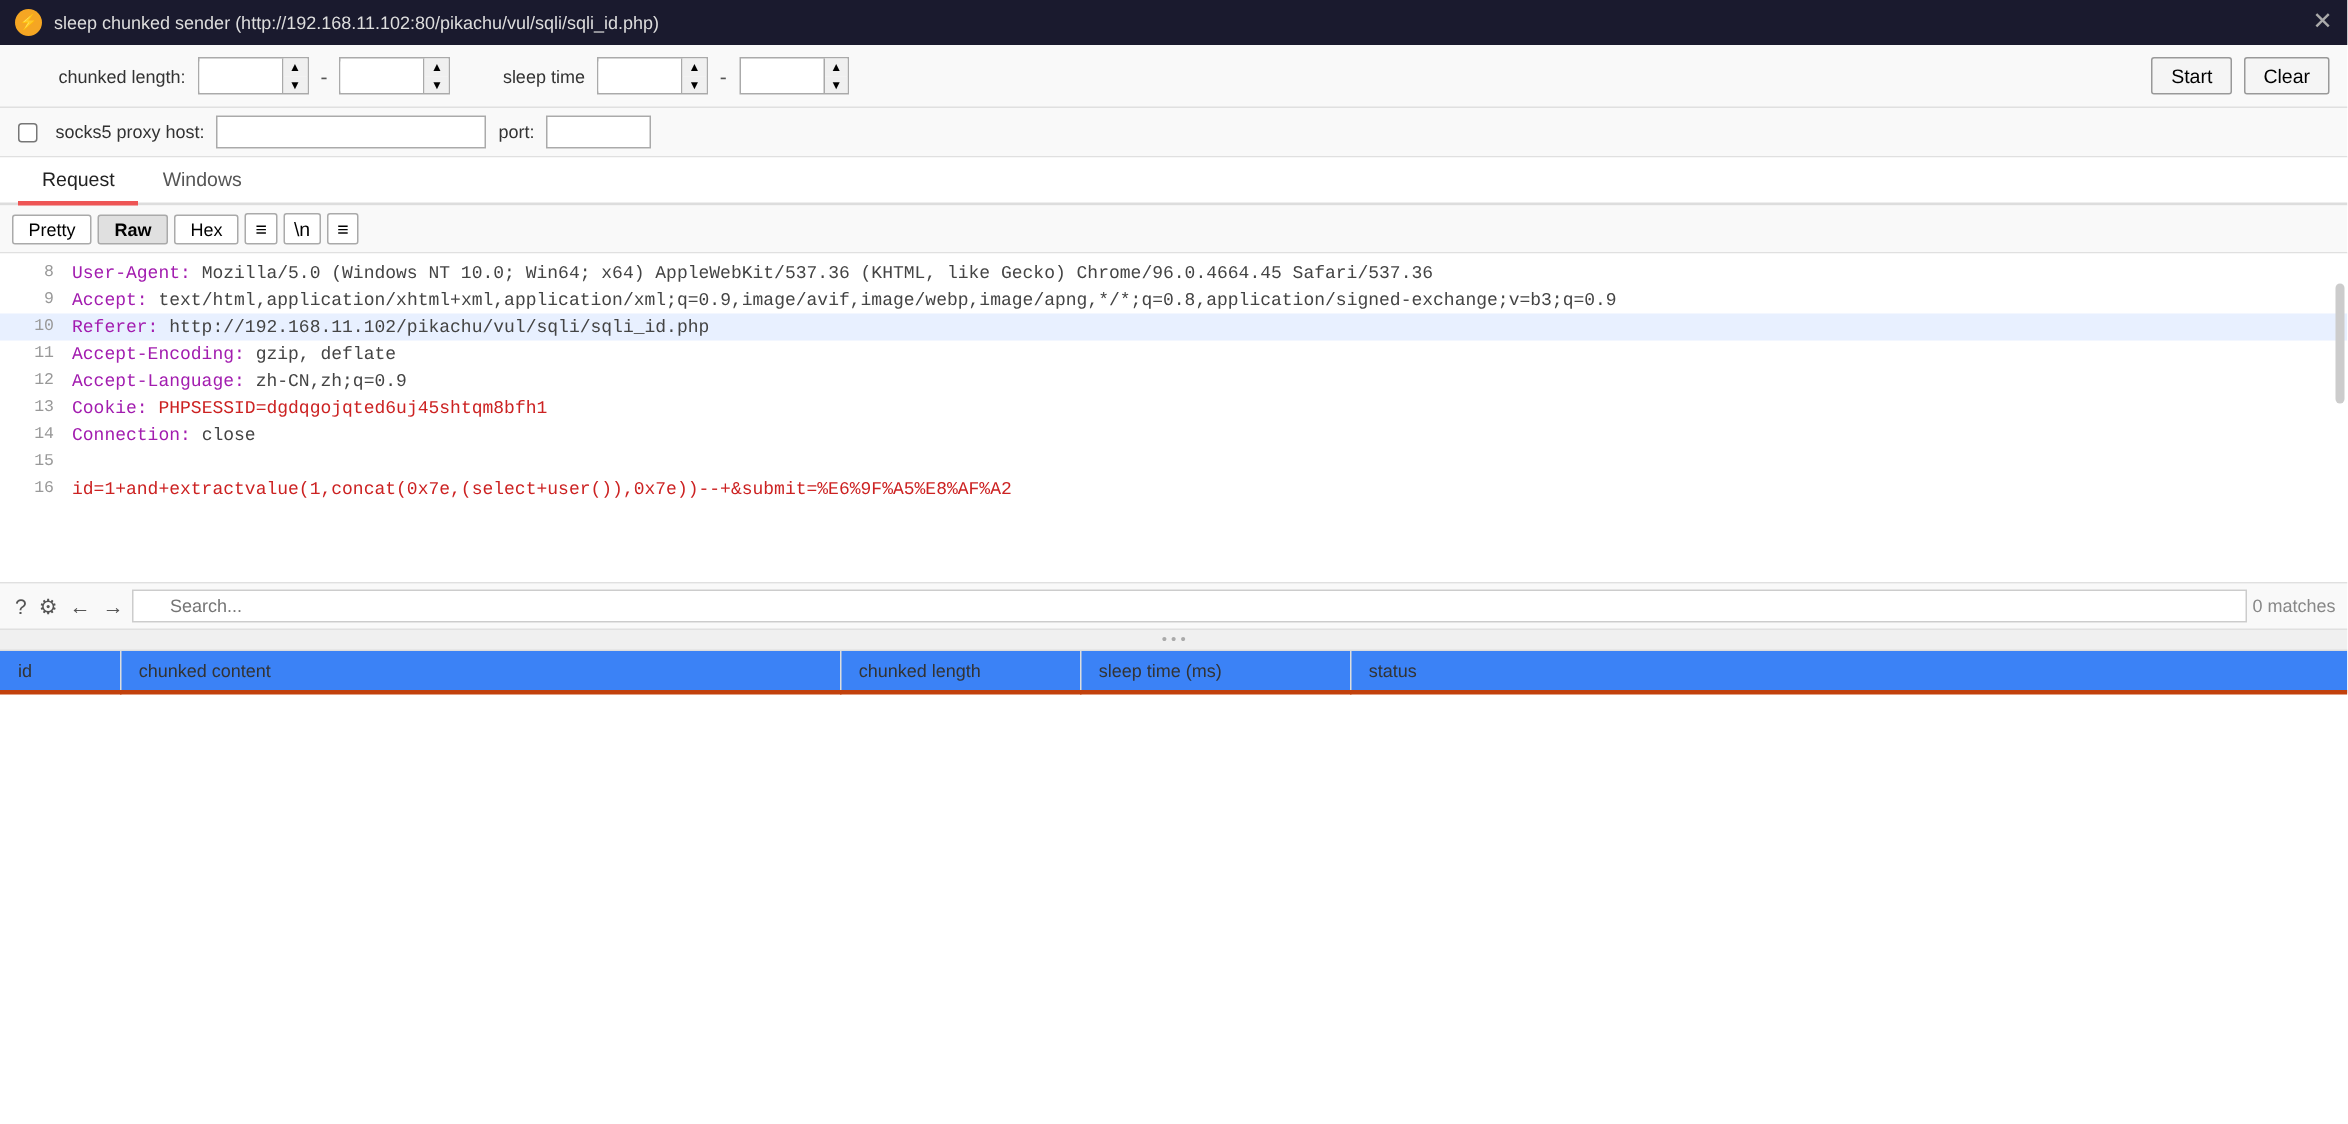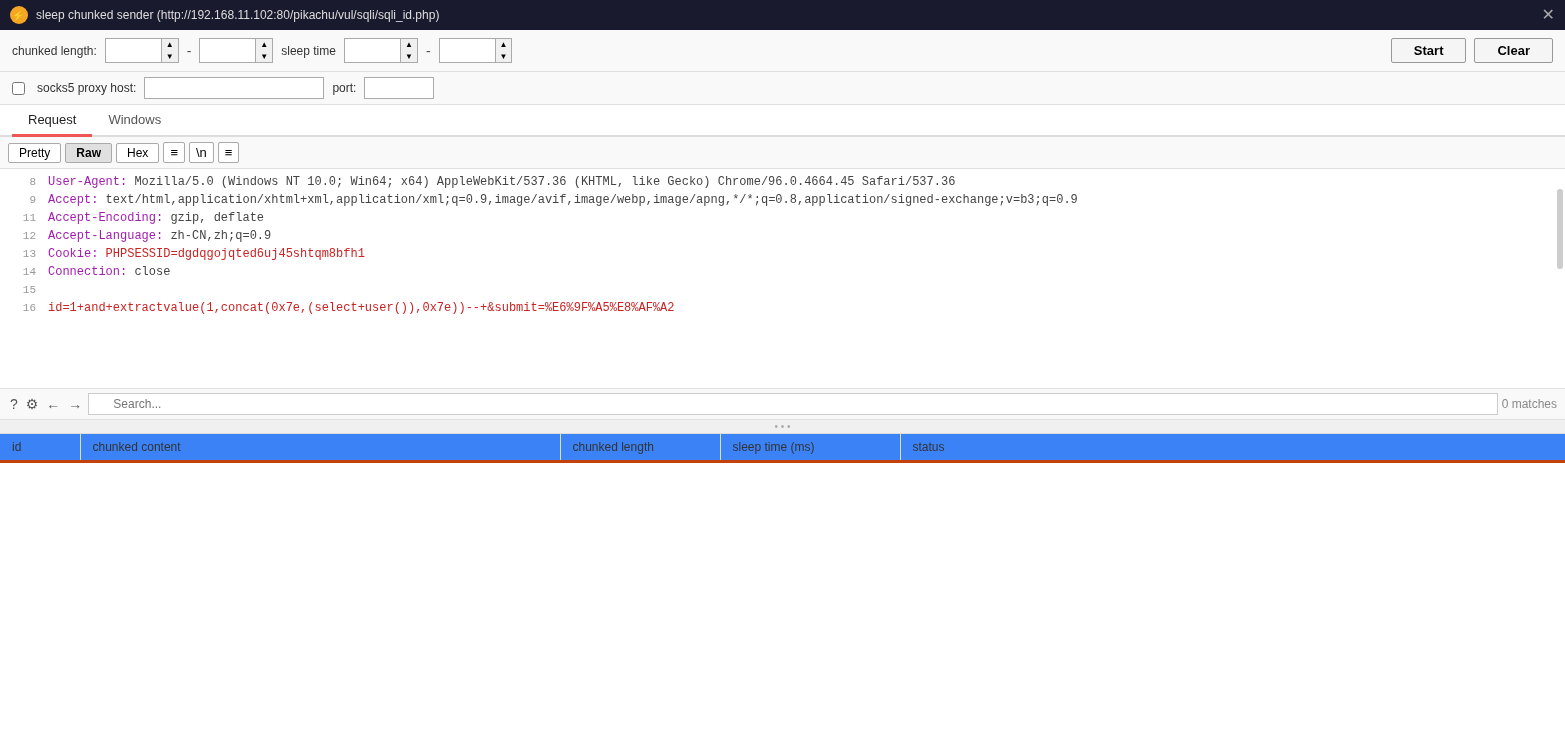--- a/index.html
+++ b/index.html
@@ -57,20 +57,21 @@
       align-items: center;
       padding: 8px 12px;
       gap: 8px;
       border-bottom: 1px solid #e0e0e0;
       background: #f9f9f9;
     }
     .control-label {
       font-size: 12px;
       color: #333;
       white-space: nowrap;
+      margin-left: 27px;
     }
     .spinner-group {
       display: flex;
       align-items: center;
       border: 1px solid #aaa;
       background: #fff;
     }
     .spinner-group input {
       width: 55px;
       border: none;
@@ -87,27 +88,26 @@
     .spinner-arrows button {
       background: #f0f0f0;
       border: none;
       cursor: pointer;
       font-size: 8px;
       padding: 1px 4px;
       line-height: 1.2;
     }
     .dash-sep { color: #555; font-size: 14px; }
     .action-btn {
-      padding: 4px 22px;
+      padding: 4px 12px;
       font-size: 13px;
       cursor: pointer;
       border: 1px solid #999;
       background: #f5f5f5;
       border-radius: 2px;
-      font-weight: bold;
     }
     #spacer { flex: 1; }
 
     
     #info-row {
       display: flex;
       align-items: center;
       padding: 5px 12px;
       gap: 8px;
       border-bottom: 1px solid #e0e0e0;
@@ -379,20 +379,24 @@
 </div>
 
 <div id="code-area">
   <div class="code-line">
       <span class="line-num">8</span>
       <span class="line-content"><span class="http-key">User-Agent:</span><span class="http-val"> Mozilla/5.0 (Windows NT 10.0; Win64; x64) AppleWebKit/537.36 (KHTML, like Gecko) Chrome/96.0.4664.45 Safari/537.36</span></span>
     </div>
     <div class="code-line">
       <span class="line-num">9</span>
       <span class="line-content"><span class="http-key">Accept:</span><span class="http-val"> text/html,application/xhtml+xml,application/xml;q=0.9,image/avif,image/webp,image/apng,*/*;q=0.8,application/signed-exchange;v=b3;q=0.9</span></span>
+    </div>
+    <div class="code-line" style="background: rgb(232, 240, 255);">
+      <span class="line-num">10</span>
+      <span class="line-content"><span class="http-key">Referer:</span><span class="http-val"> http://192.168.11.102/pikachu/vul/sqli/sqli_id.php</span></span>
     </div>
     <div class="code-line">
       <span class="line-num">11</span>
       <span class="line-content"><span class="http-key">Accept-Encoding:</span><span class="http-val"> gzip, deflate</span></span>
     </div>
     <div class="code-line">
       <span class="line-num">12</span>
       <span class="line-content"><span class="http-key">Accept-Language:</span><span class="http-val"> zh-CN,zh;q=0.9</span></span>
     </div>
     <div class="code-line">

